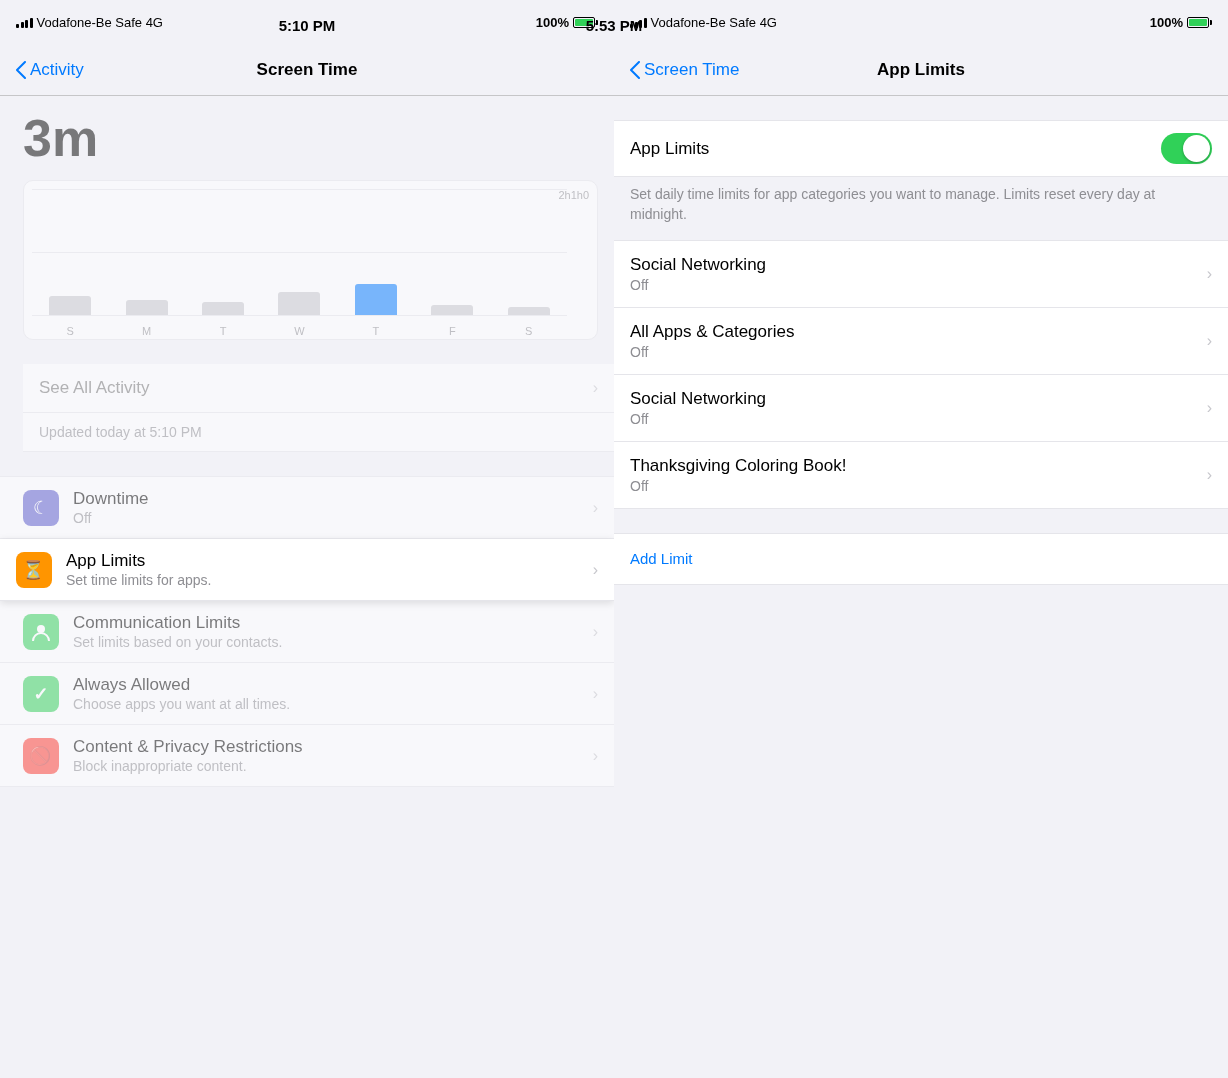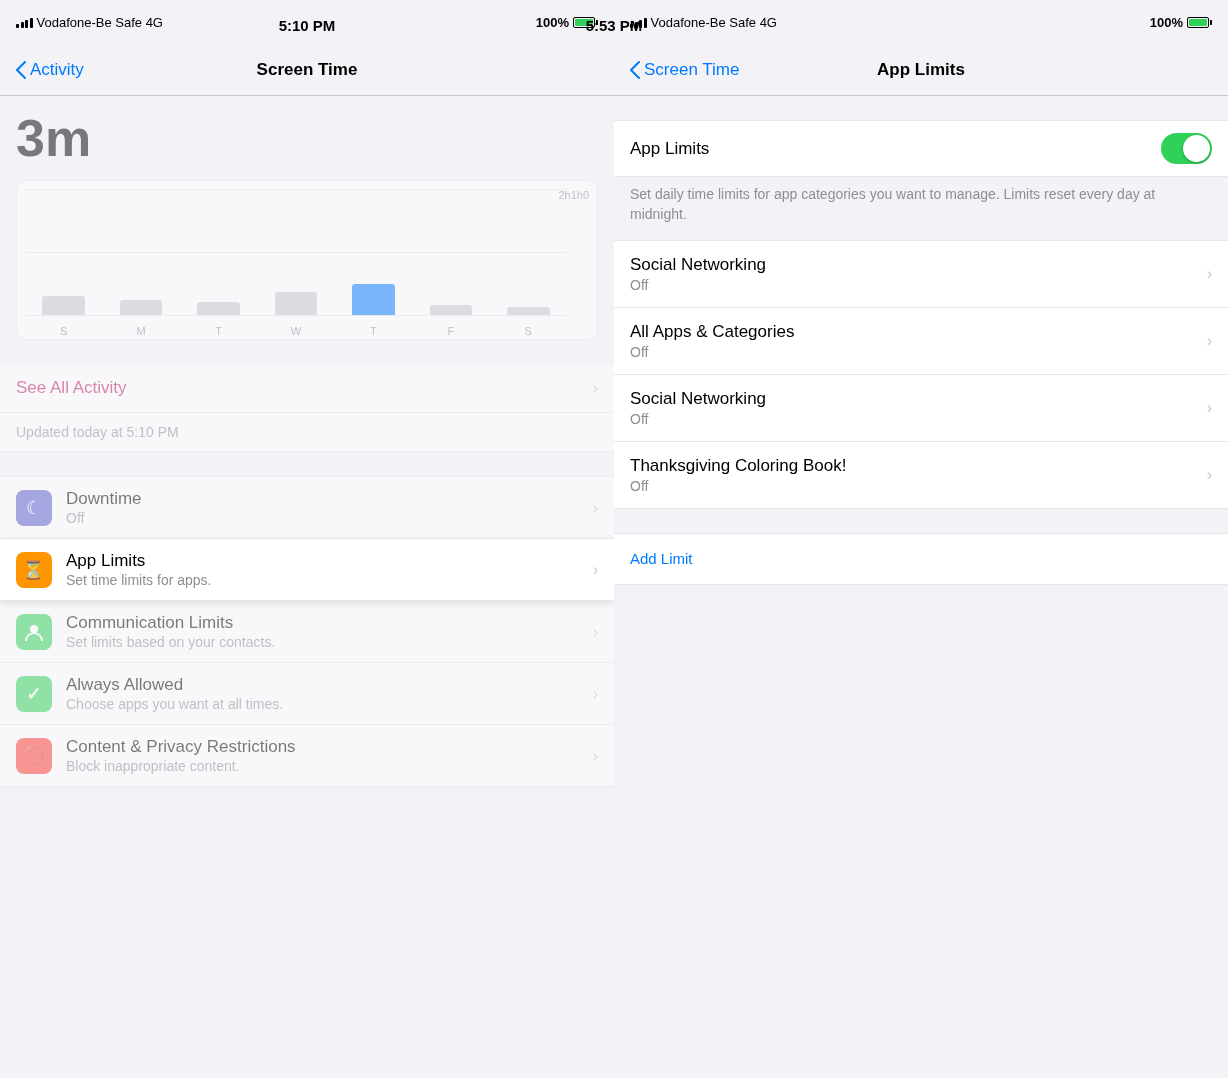--- a/index.html
+++ b/index.html
@@ -201,21 +201,21 @@
       background: #fff;
       padding: 14px 16px;
       display: flex;
       align-items: center;
       border-bottom: 0.5px solid #e5e5ea;
       cursor: pointer;
     }
     .see-all-text {
       flex: 1;
       font-size: 17px;
-      color: #be185d;
+      color: #737373;
     }
     .see-all-chevron {
       color: #c7c7cc;
       font-size: 16px;
     }
 
     
     .updated-row {
       background: #fff;
       padding: 10px 16px;
@@ -320,20 +320,21 @@
     }
     .add-limit-text {
       font-size: 15px;
       color: #007aff;
       cursor: pointer;
     }
 
     
     .dimmed {
       opacity: 0.5;
+      padding-left: 23px;
     }
 
     
     .signal-bars {
       display: flex;
       align-items: flex-end;
       gap: 1.5px;
       height: 12px;
     }
     .signal-bar {

